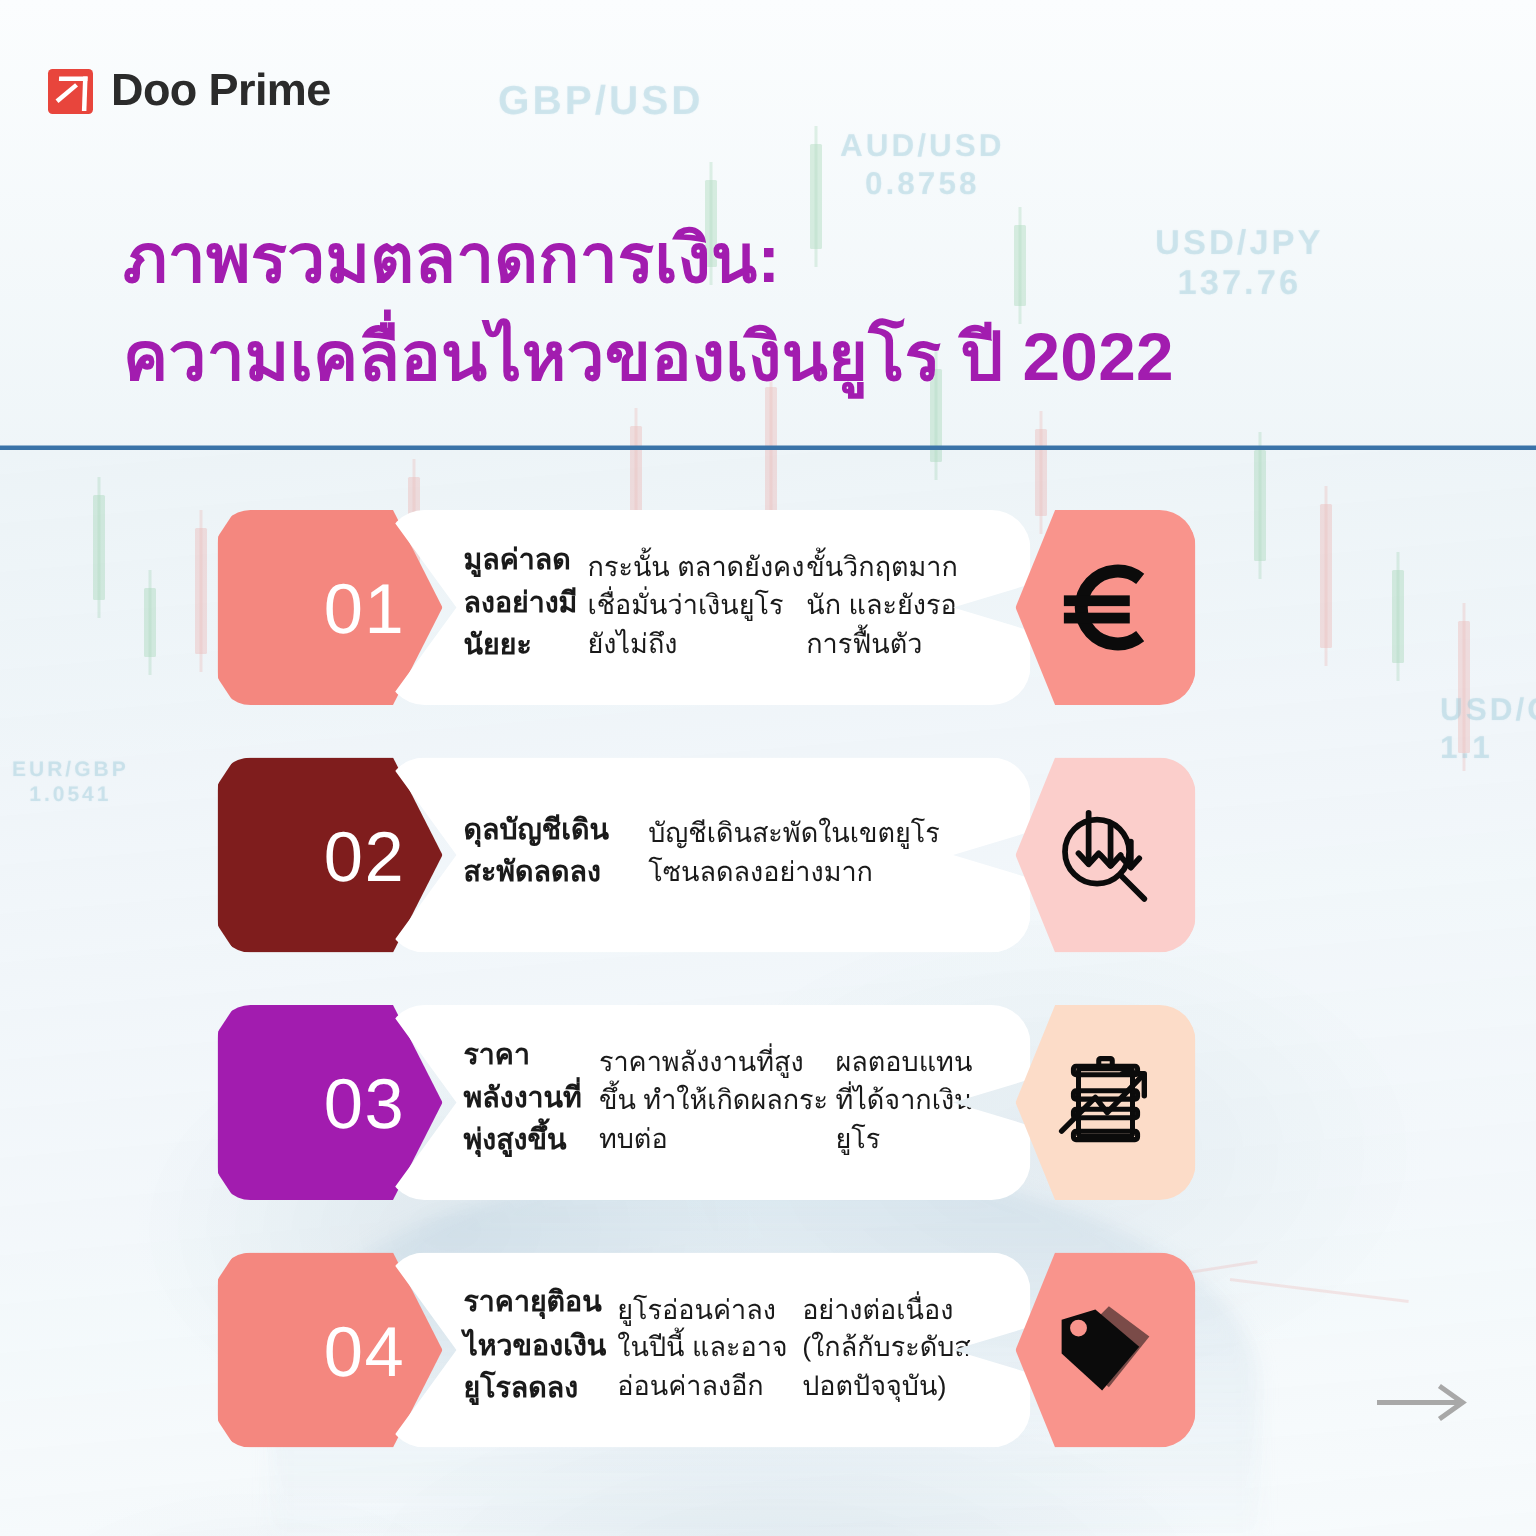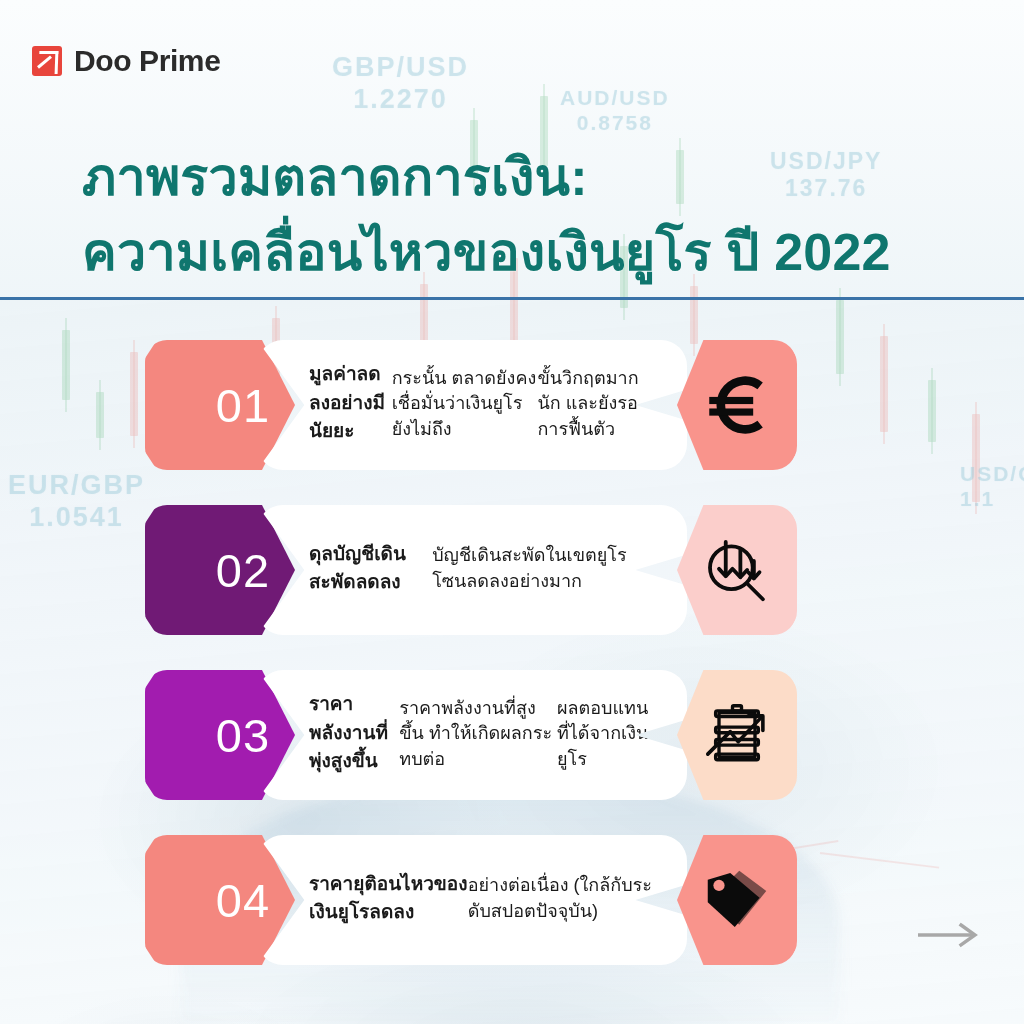--- a/index.html
+++ b/index.html
@@ -69,21 +69,21 @@
     line-height: 1.18;
     text-align: center;
     text-shadow: 0 0 1px rgba(160,205,220,0.22);
   }
   .quote .pair { display: block; }
   .quote .px   { display: block; }
 
   .q-gbp { left: 332px; top: 52px;  font-size: 27px; }
   .q-aud { left: 560px; top: 86px;  font-size: 21px; }
   .q-jpy { left: 770px; top: 148px; font-size: 23px; }
-  .q-eur { left: 8px;   top: 470px; font-size: 27px; text-align: center; }
+  .q-eur { left: 8px;   top: 504px; font-size: 14px; text-align: center; }
   .q-usd { left: 960px; top: 462px; font-size: 21px; text-align: left; }
 
   
   .logo {
     position: absolute; left: 32px; top: 44px;
     display: flex; align-items: center; gap: 12px;
   }
   .logo-mark {
     position: relative;
     width: 30px; height: 30px;
@@ -103,22 +103,22 @@
     position: absolute; left: 6px; top: 20px;
     width: 17px; height: 3px; background: #ffffff;
     transform: rotate(-40deg); transform-origin: left center;
   }
   .logo-text {
     font-size: 30px; font-weight: 700; color: #2b2b2b; letter-spacing: -0.4px;
   }
 
   .title {
     position: absolute; left: 82px; top: 140px;
-    color: #0f766e;
-    font-size: 52px;
+    color: #a21caf;
+    font-size: 45px;
     font-weight: 700;
     line-height: 1.45;
     letter-spacing: .2px;
     text-shadow: 0 1px 0 rgba(255,255,255,.35);
   }
   .title .l2 { display: block; }
 
   .divider {
     position: absolute; left: 0; right: 0; top: 297px;
     height: 3px; background: #3a73a8;
@@ -223,21 +223,20 @@
     <div class="candle c-down" style="left:972px; top:414px; height:88px;"></div>
     <div class="candle c-up" style="left:470px; top:120px; height:58px;"></div>
     <div class="candle c-up" style="left:540px; top:96px;  height:70px;"></div>
     <div class="candle c-up" style="left:676px; top:150px; height:54px;"></div>
     <div class="trendline" style="left:700px; top:862px; width:140px; transform: rotate(-9deg);"></div>
     <div class="trendline" style="left:820px; top:852px; width:120px; transform: rotate(7deg);"></div>
   </div>
 
   <div class="quote q-gbp">
     <span class="pair">GBP/USD</span>
-    <span class="px">1.2270</span>
   </div>
   <div class="quote q-aud">
     <span class="pair">AUD/USD</span>
     <span class="px">0.8758</span>
   </div>
   <div class="quote q-jpy">
     <span class="pair">USD/JPY</span>
     <span class="px">137.76</span>
   </div>
   <div class="quote q-eur">
@@ -275,21 +274,21 @@
       <div class="icon-badge" style="background:#f9948c">
         <svg width="74" height="74" viewBox="0 0 64 64">
           <path d="M52 15.5a21 21 0 1 0 0 33" fill="none" stroke="#0b0b0b" stroke-width="7.5" stroke-linecap="butt"></path>
           <rect x="8" y="25" width="38" height="6.2" fill="#0b0b0b"></rect>
           <rect x="8" y="35" width="38" height="6.2" fill="#0b0b0b"></rect>
         </svg>
       </div>
     </div>
 
     <div class="card">
-      <div class="num-badge" style="background:#701a75">
+      <div class="num-badge" style="background:#7f1d1d">
         <span>02</span>
       </div>
       <div class="text-panel">
         <div class="card-title">ดุลบัญชีเดินสะพัดลดลง</div>
         <div class="card-body">บัญชีเดินสะพัดในเขตยูโรโซนลดลงอย่างมาก</div>
       </div>
       <div class="icon-badge" style="background:#fbcecb">
         <svg width="72" height="72" viewBox="0 0 64 64">
           <circle cx="27" cy="30" r="19" fill="none" stroke="#0b0b0b" stroke-width="3.4"></circle>
           <line x1="41" y1="44" x2="55" y2="58" stroke="#0b0b0b" stroke-width="3.4" stroke-linecap="round"></line>
@@ -331,20 +330,21 @@
         </svg>
       </div>
     </div>
 
     <div class="card">
       <div class="num-badge" style="background:#f4877f">
         <span>04</span>
       </div>
       <div class="text-panel">
         <div class="card-title">ราคายุติอนไหวของเงินยูโรลดลง</div>
+        <div class="card-body">ยูโรอ่อนค่าลงในปีนี้ และอาจอ่อนค่าลงอีก</div>
         <div class="card-body">อย่างต่อเนื่อง (ใกล้กับระดับสปอตปัจจุบัน)</div>
       </div>
       <div class="icon-badge" style="background:#f9948c">
         <svg width="72" height="72" viewBox="0 0 64 64">
           <path d="M34 6 L58 24 L34 54 L8 32 Z" fill="#7a4b48"></path>
           <path d="M26 8 L52 30 L30 56 L6 34 L6 14 Z" fill="#0b0b0b"></path>
           <circle cx="16" cy="19" r="5" fill="#f9948c"></circle>
         </svg>
       </div>
     </div>

